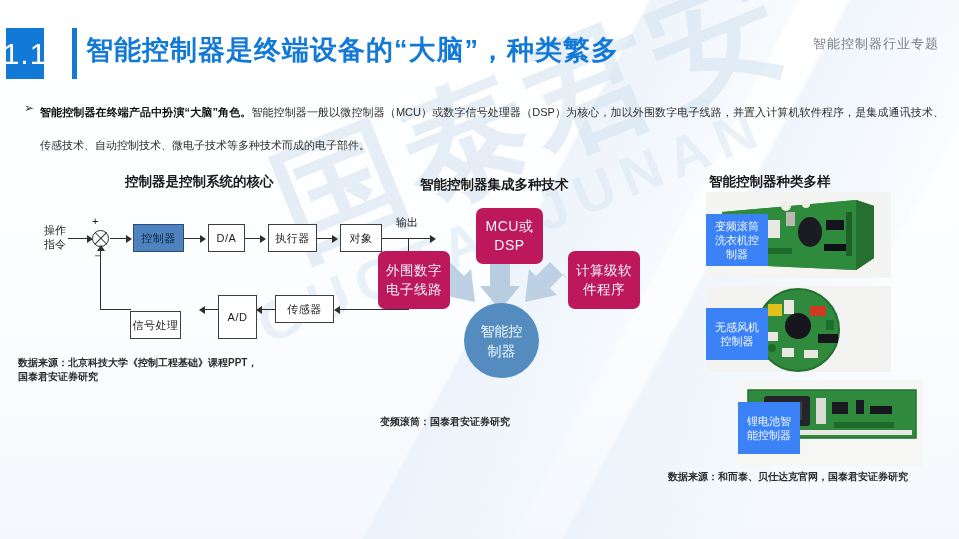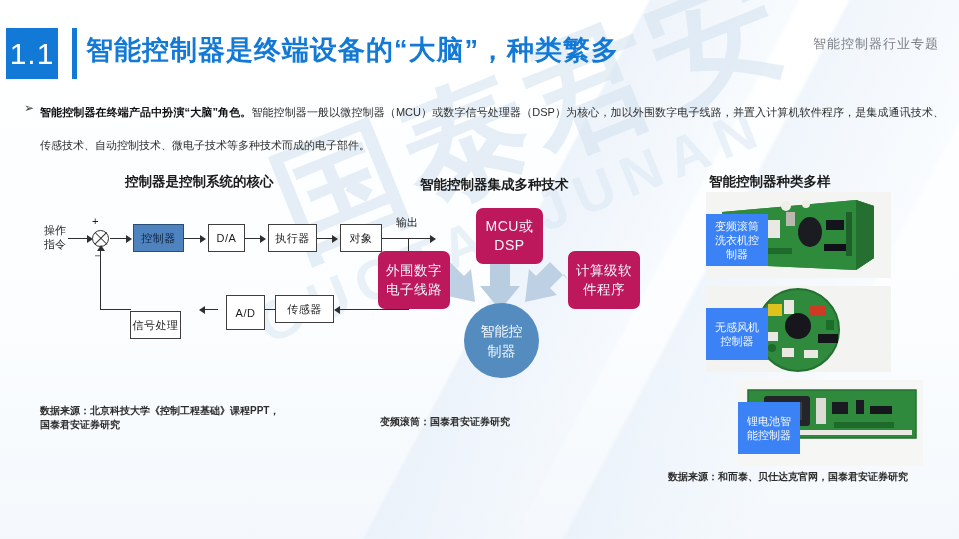--- a/index.html
+++ b/index.html
@@ -47,21 +47,21 @@
     font-size: 56px;
     letter-spacing: 10px;
     transform: rotate(-22deg);
     color: #dbe8f4;
   }
 
   
   .header { position: absolute; left: 0; top: 0; width: 959px; height: 88px; }
   .num-badge {
     position: absolute; left: 6px; top: 28px;
-    width: 52px; height: 51px;
+    width: 38px; height: 51px;
     background: #1379d6;
     color: #ffffff;
     font-size: 30px; font-weight: 400;
     display: flex; align-items: center; justify-content: center;
     letter-spacing: 1px;
   }
   .title-rule {
     position: absolute; left: 72px; top: 28px;
     width: 5px; height: 51px;
     background: #1379d6;
@@ -99,21 +99,21 @@
   #t-left   { left: 125px; top: 173px; }
   #t-mid    { left: 420px; top: 176px; }
   #t-right  { left: 709px; top: 173px; }
 
   
   .src {
     position: absolute;
     font-size: 10px; line-height: 14px; color: #2d2d2d; font-weight: 700;
     white-space: pre-line;
   }
-  #src-left  { left: 40px;  top: 356px; margin-top: 48px; }
+  #src-left  { left: 18px;  top: 356px; }
   #src-mid   { left: 380px; top: 415px; }
   #src-right { left: 668px; top: 470px; }
 
   
   .blockdiag { position: absolute; left: 30px; top: 205px; width: 320px; height: 140px; }
   .bd-box {
     position: absolute;
     border: 1.3px solid #3f3f3f;
     background: #ffffff;
     font-size: 11px; color: #1d1d1d;
@@ -258,21 +258,21 @@
     <div class="bd-line bd-v" style="left:378px; top:33px; height:72px;"></div>
 
     <div class="bd-line bd-h" style="left:305px; top:104px; width:74px;"></div>
     <div class="bd-arrow l" style="left:304px; top:100.5px;"></div>
 
     <div class="bd-box" style="left:245px; top:90px; width:59px; height:28px;">传感器</div>
 
     <div class="bd-line bd-h" style="left:227px; top:104px; width:18px;"></div>
     <div class="bd-arrow l" style="left:226px; top:100.5px;"></div>
 
-    <div class="bd-box" style="left:196px; top:90px; width:39px; height:35px;">A/D</div>
+    <div class="bd-box" style="left:188px; top:90px; width:39px; height:44px;">A/D</div>
 
     <div class="bd-line bd-h" style="left:170px; top:104px; width:18px;"></div>
     <div class="bd-arrow l" style="left:169px; top:100.5px;"></div>
 
     <div class="bd-box" style="left:100px; top:106px; width:51px; height:28px;">信号处理</div>
 
     <div class="bd-line bd-h" style="left:70px; top:104px; width:31px;"></div>
     <div class="bd-line bd-v" style="left:70px; top:45px; height:60px;"></div>
     <div class="bd-arrow u" style="left:66.5px; top:40px;"></div>
   </div>

